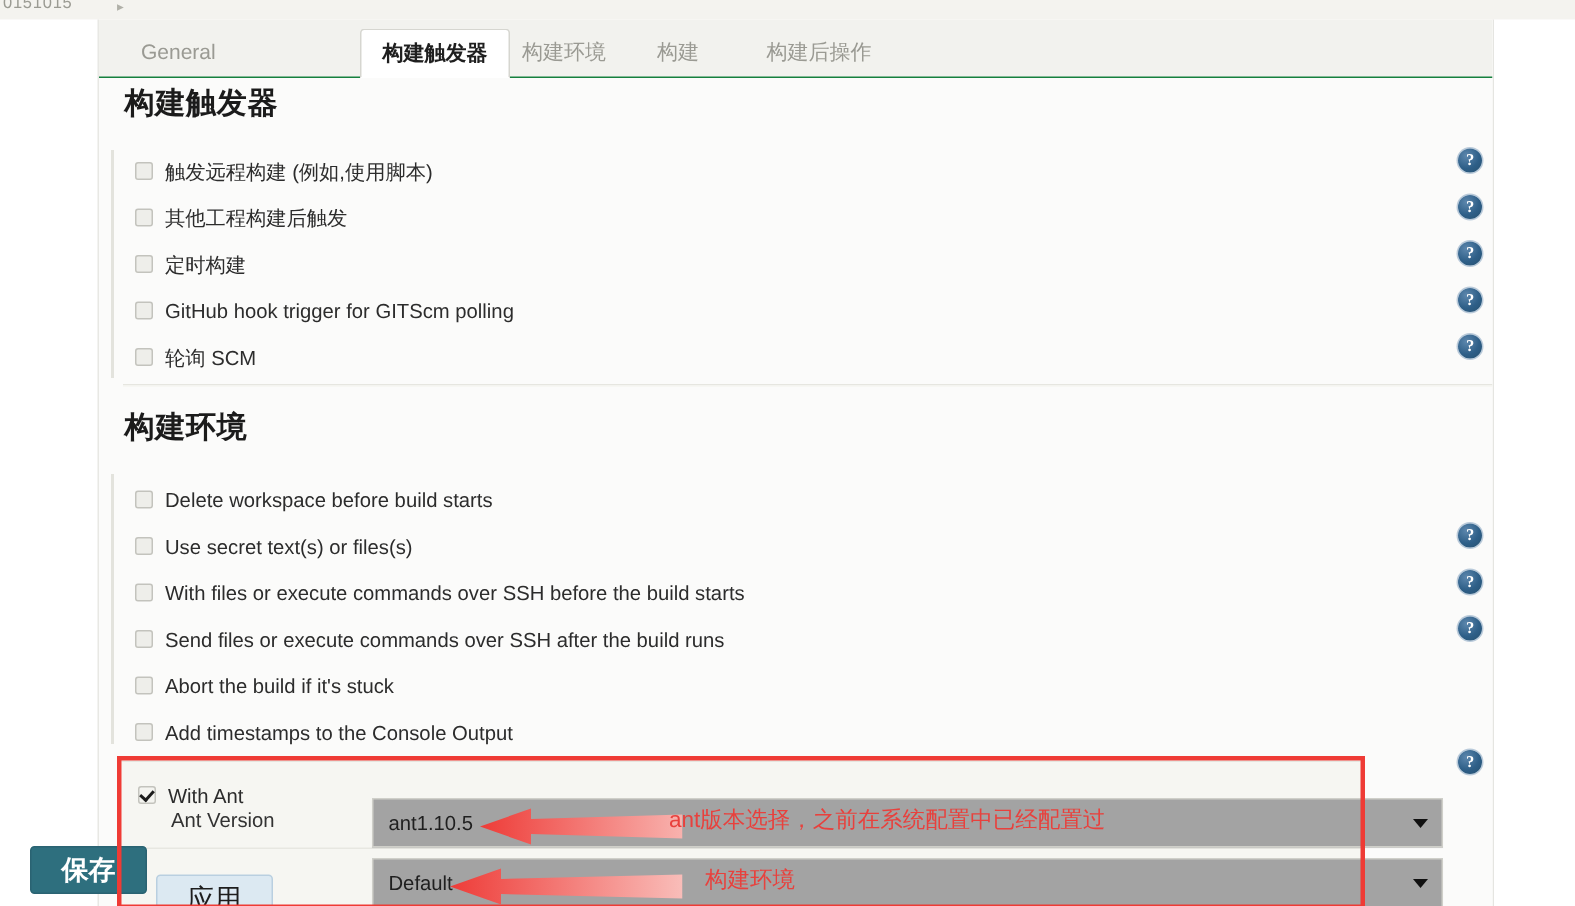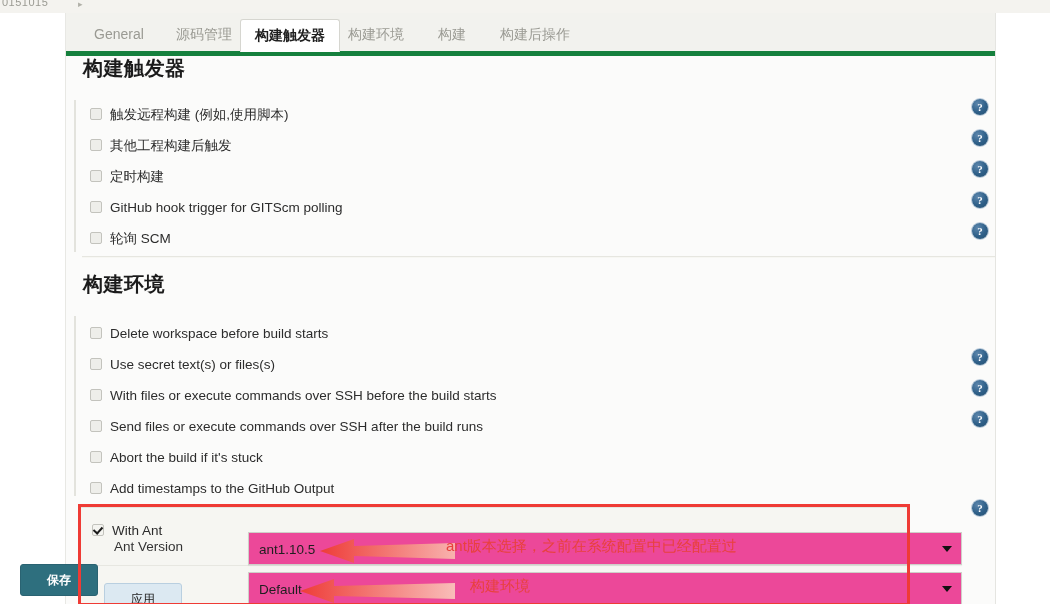--- a/index.html
+++ b/index.html
@@ -75,21 +75,21 @@
     background: #ffffff;
     border-left: 1px solid #e5e5e1;
   }
 
   
   #tabbar {
     position: absolute;
     left: 0; top: 0;
     width: 929px; height: 38px;
     background: #f2f2ee;
-    border-bottom: 5px solid #15803d;
+    border-bottom: 1px solid #15803d;
   }
   .tab {
     position: absolute;
     top: 6px;
     height: 32px;
     padding: 7px 14px 0 14px;
     box-sizing: border-box;
     font-size: 14px;
     color: #9a9a93;
     white-space: nowrap;
@@ -219,21 +219,21 @@
   .form-row-line {
     position: absolute;
     height: 1px;
     background: #e7e7e1;
   }
 
   
   .selectbox {
     position: absolute;
     box-sizing: border-box;
-    background: #ec4899;
+    background: #a3a3a3;
     border: 1px solid #cfcfc9;
     box-shadow: 0 1px 1px rgba(0,0,0,0.05);
     cursor: pointer;
     z-index: 30;
   }
   .selectbox .sel-text {
     position: absolute;
     left: 10px; top: 50%;
     transform: translateY(-50%);
     font-size: 13.5px;
@@ -247,21 +247,21 @@
     width: 0; height: 0;
     border-left: 5px solid transparent;
     border-right: 5px solid transparent;
     border-top: 6px solid #111111;
   }
 
   
   .btn {
     position: absolute;
     box-sizing: border-box;
-    font-size: 12px;
+    font-size: 18px;
     text-align: center;
     cursor: pointer;
     border-radius: 3px;
     white-space: nowrap;
     z-index: 35;
   }
   .btn-save {
     background: #2e6f7e;
     color: #ffffff;
     border: 1px solid #2a6372;
@@ -299,25 +299,24 @@
 
 <div id="page">
 
   <div id="left-gutter"></div>
   <div id="right-area"></div>
 
   <div id="content">
 
     <div id="tabbar">
       <div class="tab" style="left:14px;">General</div>
-      <div class="tab" style="left:96px;">源码管理</div>
       <div class="tab active" style="left:174px;">构建触发器</div>
       <div class="tab" style="left:268px;">构建环境</div>
       <div class="tab" style="left:358px;">构建</div>
-      <div class="tab" style="left:420px;">构建后操作</div>
+      <div class="tab" style="left:431px;">构建后操作</div>
     </div>
 
     <div class="section-title" style="left:17px; top:42px;">构建触发器</div>
 
     <div class="group-rule" style="left:8px; top:87px; height:152px;"></div>
 
     <div class="cbrow" style="left:24px; top:92px;">
       <span class="cbox"></span>
       <span class="cblabel">触发远程构建 (例如,使用脚本)</span>
     </div>
@@ -365,21 +364,21 @@
     <div class="cbrow" style="left:24px; top:404px;">
       <span class="cbox"></span>
       <span class="cblabel">Send files or execute commands over SSH after the build runs</span>
     </div>
     <div class="cbrow" style="left:24px; top:435px;">
       <span class="cbox"></span>
       <span class="cblabel">Abort the build if it's stuck</span>
     </div>
     <div class="cbrow" style="left:24px; top:466px;">
       <span class="cbox"></span>
-      <span class="cblabel">Add timestamps to the GitHub Output</span>
+      <span class="cblabel">Add timestamps to the Console Output</span>
     </div>
 
     <div class="help-icon" style="left:906px; top:336px;"></div>
     <div class="help-icon" style="left:906px; top:367px;"></div>
     <div class="help-icon" style="left:906px; top:398px;"></div>
     <div class="help-icon" style="left:906px; top:487px;"></div>
 
   </div>
 
   <div id="ant-panel">

